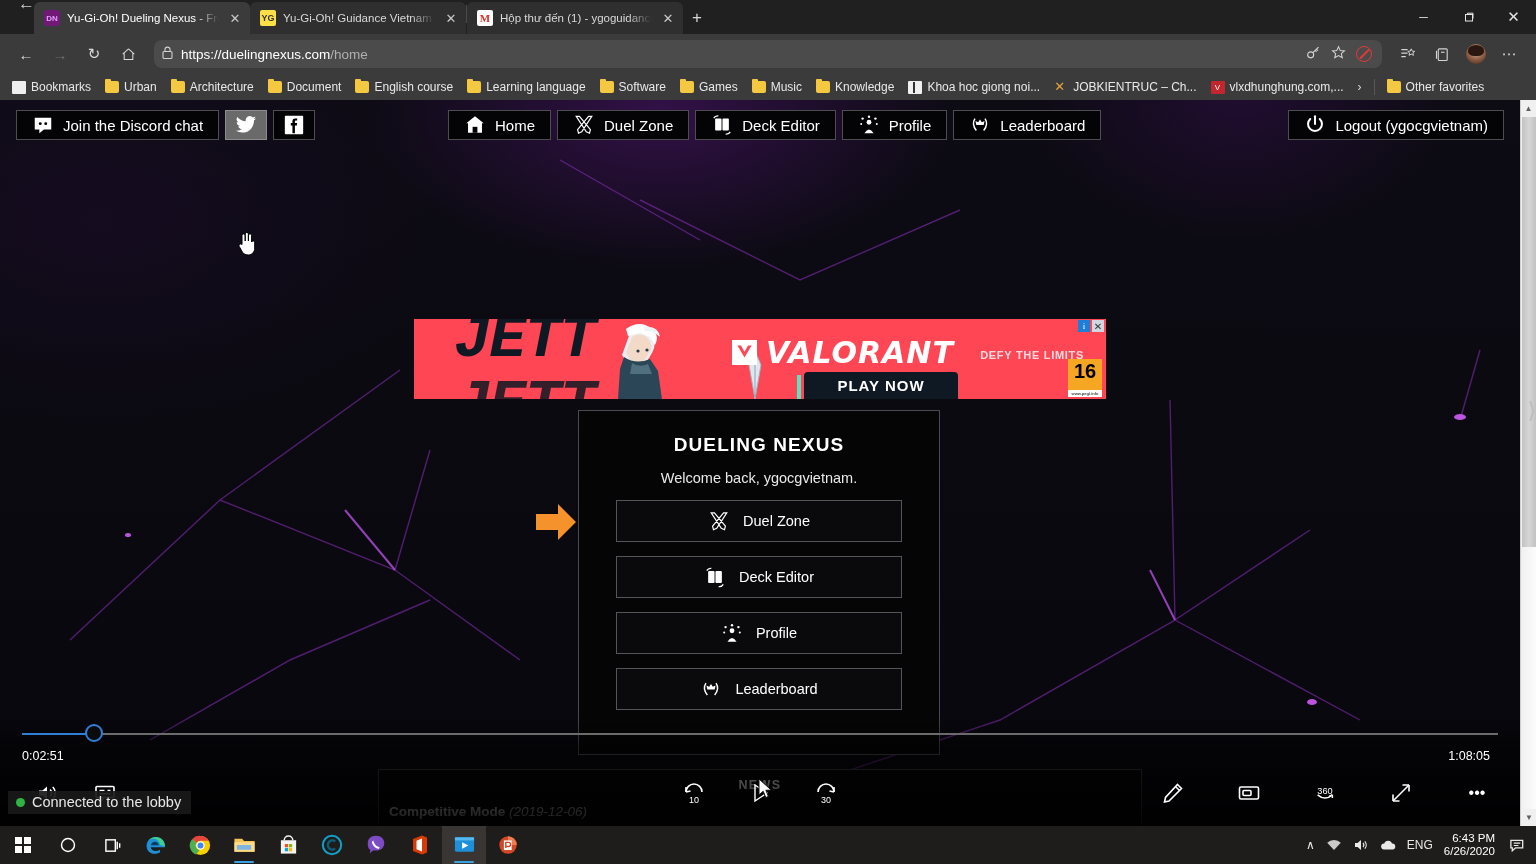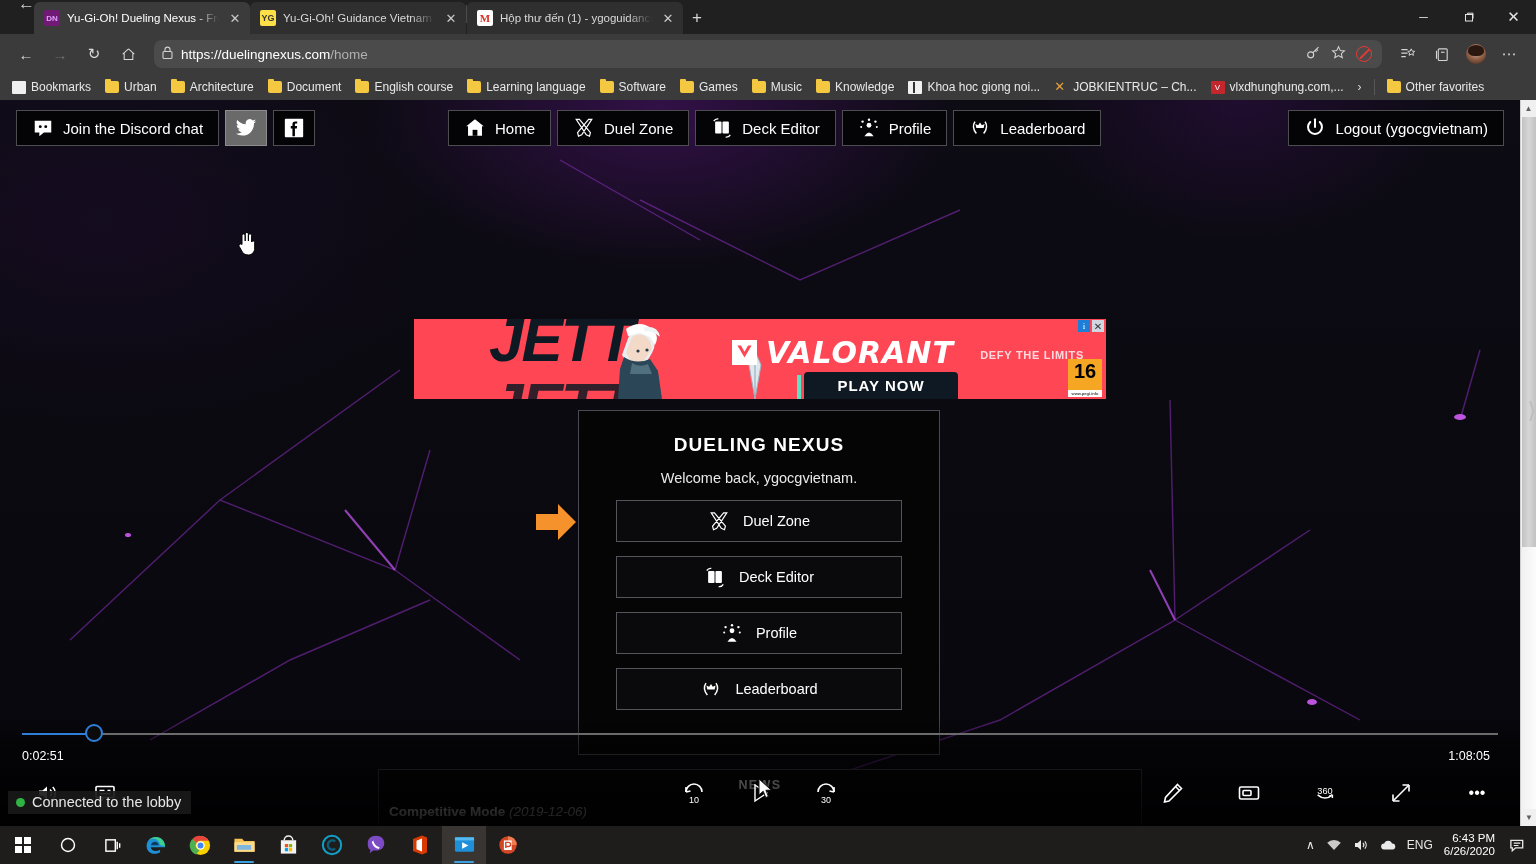--- a/index.html
+++ b/index.html
@@ -136,21 +136,21 @@
   .bg-svg { position: absolute; left: 0; top: 0; width: 1520px; height: 726px; }
 
   
   .sitenav {
     position: absolute; left: 0; top: 10px; width: 1520px; height: 52px;
   }
   .nav-left { position: absolute; left: 16px; top: 0; display: flex; gap: 6px; }
   .nav-center { position: absolute; left: 448px; top: 0; display: flex; gap: 6px; }
   .nav-right { position: absolute; right: 16px; top: 0; display: flex; }
   .nbtn {
-    height: 36px; background: #040406;
+    height: 30px; background: #040406;
     border: 1px solid #4d4d52;
     display: flex; align-items: center; gap: 9px;
     padding: 0 15px;
     color: #ffffff; font-size: 15px; white-space: nowrap;
   }
   .nbtn.icon-only { padding: 0 9px; }
   .nbtn.hovered { background: #6a6a6a; border-color: #8c8c8c; }
   .nico { width: 22px; height: 22px; display: flex; align-items: center; justify-content: center; }
   .nico svg { width: 22px; height: 22px; fill: #fff; }
 
@@ -159,22 +159,22 @@
     position: absolute; left: 236px; top: 130px; width: 20px; height: 26px; z-index: 30;
     pointer-events: none;
   }
 
   
   .ad {
     position: absolute; left: 414px; top: 219px; width: 692px; height: 80px;
     background: #ff4655; overflow: hidden;
   }
   .ad-jett {
-    position: absolute; left: 75px; top: -12px;
-    font-family: Liberation Sans, sans-serif; font-weight: bold; font-style: italic;
+    position: absolute; left: 40px; top: -12px;
+    font-family: Liberation Mono, monospace; font-weight: bold; font-style: italic;
     font-size: 62px; letter-spacing: -2px; color: #0f1923; line-height: 1.05;
   }
   .ad-jett .l2 { opacity: .85; }
   .ad-char {
     position: absolute; left: 178px; top: 4px; width: 92px; height: 76px;
   }
   .ad-logo {
     position: absolute; left: 318px; top: 16px; display: flex; align-items: center; gap: 9px;
   }
   .ad-logo-mark {

